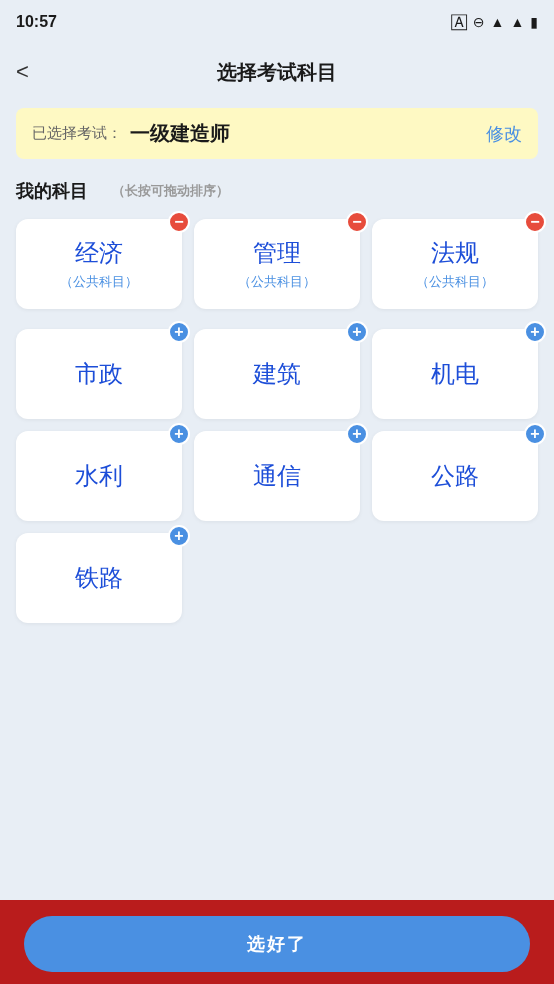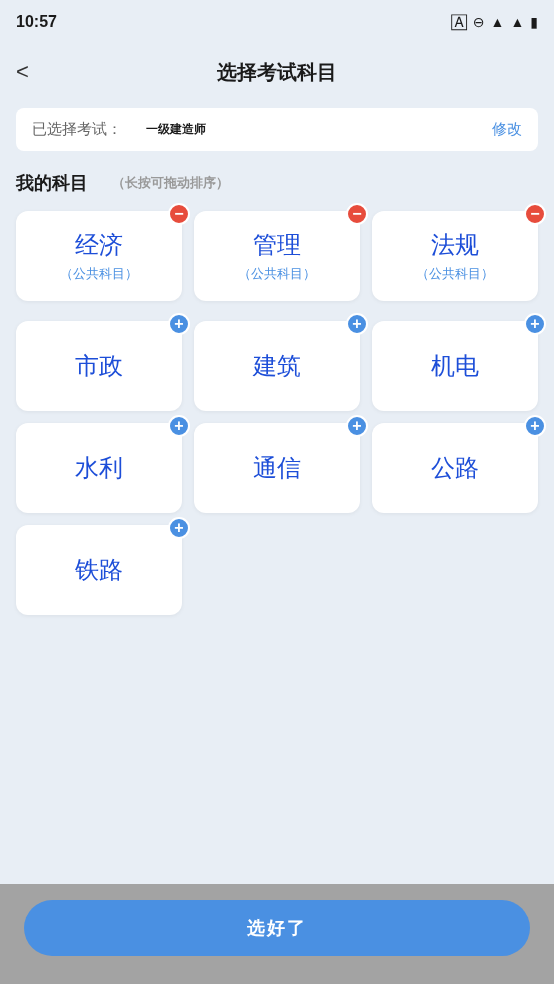--- a/index.html
+++ b/index.html
@@ -61,40 +61,40 @@
       line-height: 1;
     }
     .header-title {
       font-size: 20px;
       font-weight: 600;
       color: #1a1a1a;
     }
 
     
     .selected-exam-bar {
-      background: #ffffff;
+      background: #fef9c3;
       margin: 8px 16px 0;
       padding: 12px 16px;
       border-radius: 8px;
       display: flex;
       align-items: center;
-      gap: 24px;
+      gap: 8px;
     }
     .selected-exam-label {
       font-size: 15px;
       color: #666;
     }
     .selected-exam-value {
-      font-size: 12px;
+      font-size: 20px;
       font-weight: 700;
       color: #1a1a1a;
       flex: 1;
     }
     .modify-btn {
-      font-size: 15px;
+      font-size: 18px;
       color: #4a90e2;
       background: none;
       border: none;
       cursor: pointer;
     }
 
     
     .section {
       padding: 20px 16px 0;
     }
@@ -183,22 +183,22 @@
       border: 2px solid white;
       cursor: pointer;
     }
 
     
     .bottom-bar {
       position: fixed;
       bottom: 0;
       left: 0;
       width: 554px;
-      padding: 16px 24px 28px;
-      background: #a3a3a3;
+      padding: 16px 24px 12px;
+      background: #b91c1c;
     }
     .confirm-btn {
       width: 100%;
       height: 56px;
       background: #4a90e2;
       border: none;
       border-radius: 28px;
       font-size: 18px;
       font-weight: 600;
       color: white;

